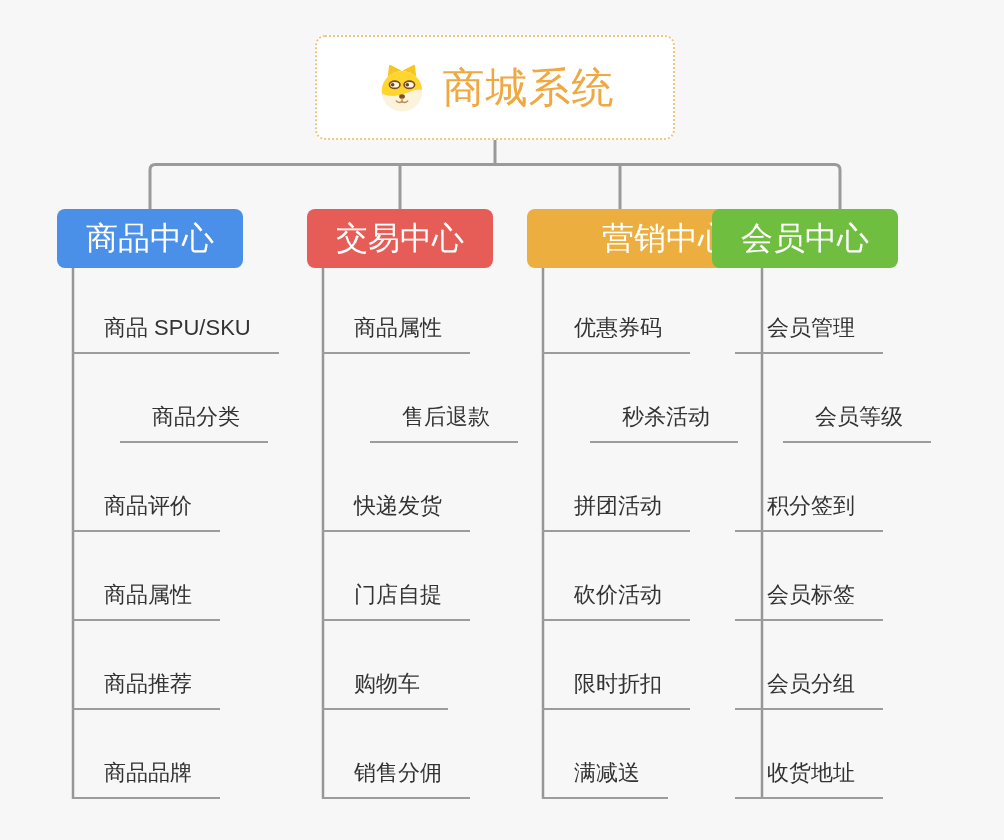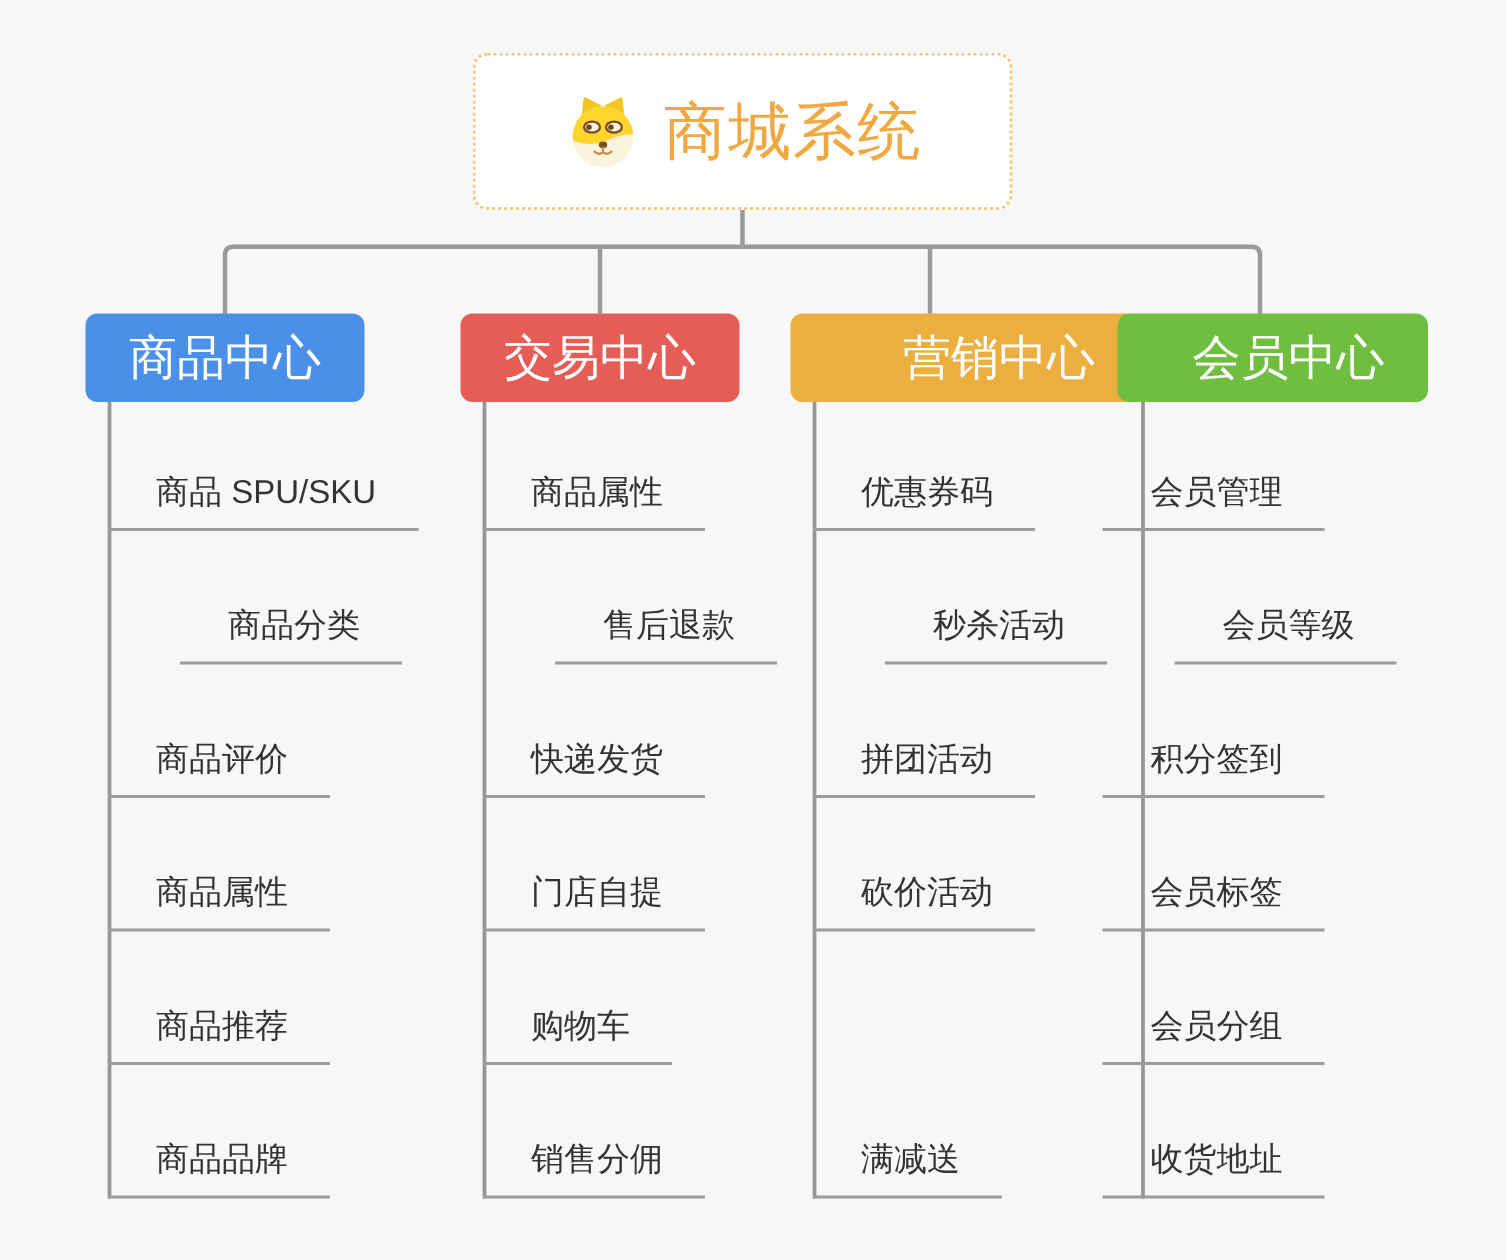--- a/index.html
+++ b/index.html
@@ -43,21 +43,21 @@
     border-radius:8px;
     display:flex;align-items:center;justify-content:center;
     color:#ffffff;
     font-size:32px;
     white-space:nowrap;
     cursor:default;
   }
   .b1{left:57px;}
   .b2{left:307px;}
   .b3{left:527px;}
-  .b4{left:745px;padding-left:21px;}
+  .b4{left:712px;}
   
   .leaf{
     position:absolute;
     height:44px;
     box-sizing:border-box;
     display:flex;align-items:flex-end;
     padding:0 28px 9px 32px;
     border-bottom:2px solid #9c9c9c;
     font-size:22px;
     color:#333333;
@@ -136,20 +136,21 @@
   <div class="leaf c2 r2">售后退款</div>
   <div class="leaf c2 r3">快递发货</div>
   <div class="leaf c2 r4">门店自提</div>
   <div class="leaf c2 r5">购物车</div>
   <div class="leaf c2 r6">销售分佣</div>
 
   <div class="leaf c3 r1">优惠券码</div>
   <div class="leaf c3 r2">秒杀活动</div>
   <div class="leaf c3 r3">拼团活动</div>
   <div class="leaf c3 r4">砍价活动</div>
+  <div class="leaf c3 r5">限时折扣</div>
   <div class="leaf c3 r6">满减送</div>
 
   <div class="leaf c4 r1">会员管理</div>
   <div class="leaf c4 r2">会员等级</div>
   <div class="leaf c4 r3">积分签到</div>
   <div class="leaf c4 r4">会员标签</div>
   <div class="leaf c4 r5">会员分组</div>
   <div class="leaf c4 r6">收货地址</div>
 
 </div>

